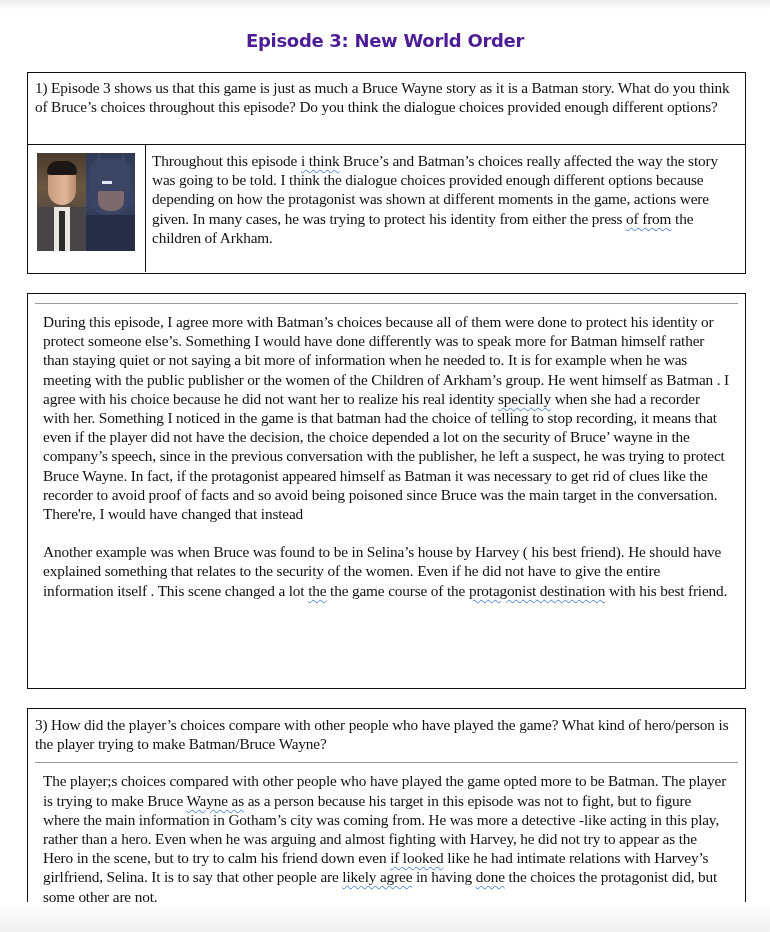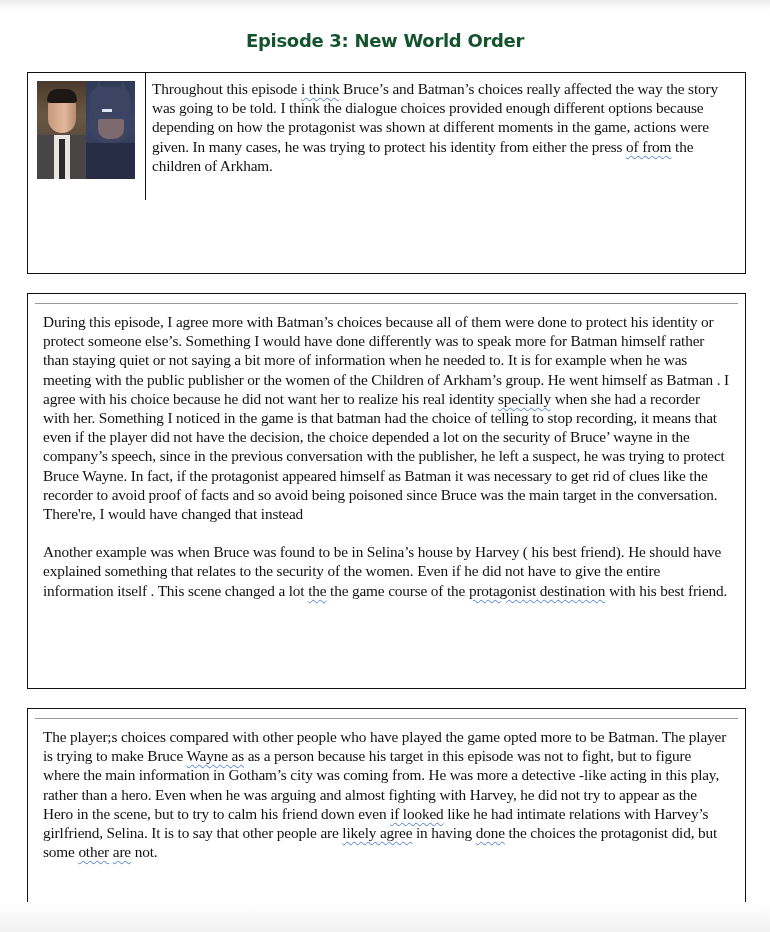--- a/index.html
+++ b/index.html
@@ -29,21 +29,21 @@
     }
     .title {
       position: absolute;
       left: 0; top: 30px;
       width: 770px;
       text-align: center;
       font-family: "DejaVu Sans", sans-serif;
       font-weight: bold;
       font-size: 18px;
       letter-spacing: -0.3px;
-      color: #14532d;
+      color: #4c1d95;
     }
     .box {
       position: absolute;
       left: 27px;
       width: 719px;
       border: 1.3px solid #111;
       box-sizing: border-box;
       background: #fff;
     }
     .text {
@@ -180,20 +180,21 @@
     }
   </style>
 </head>
 <body>
 
 <div class="top-shade"></div>
 
 <div class="title">Episode 3: New World Order</div>
 
 <div class="box" id="box1">
+  <div class="q text">1) Episode 3 shows us that this game is just as much a Bruce Wayne story as it is a Batman story. What do you think of Bruce’s choices throughout this episode? Do you think the dialogue choices provided enough different options?</div>
   <div class="row">
     <div class="img-cell">
       <div class="portrait">
         <div class="p-bruce">
           <div class="bruce-suit"></div>
           <div class="bruce-shirt"></div>
           <div class="bruce-tie"></div>
           <div class="bruce-face"></div>
           <div class="bruce-hair"></div>
         </div>
@@ -213,19 +214,20 @@
 
 <div class="box qa" id="box2">
   <hr>
   <div class="a text">
     <p><span>During this episode, I agree more with Batman’s choices because all of them were done to protect his identity or protect someone else’s. Something I would have done differently was to speak more for Batman himself rather than staying quiet or not saying a bit more of information when he needed to. It is for example when he was meeting with the public publisher or the women of the Children of Arkham’s group. He went himself as Batman . I agree with his choice because he did not want her to realize his real identity </span><span class="sq">specially</span><span> when she had a recorder with her. Something I noticed in the game is that batman had the choice of telling to stop recording, it means that even if the player did not have the decision, the choice depended a lot on the security of Bruce’ wayne in the company’s speech, since in the previous conversation with the publisher, he left a suspect, he was trying to protect Bruce Wayne. In fact, if the protagonist appeared himself as Batman it was necessary to get rid of clues like the recorder to avoid proof of facts and so avoid being poisoned since Bruce was the main target in the conversation. There're, I would have changed that instead</span></p>
     <p><span>Another example was when Bruce was found to be in Selina’s house by Harvey ( his best friend). He  should have explained something that relates to the security of the women. Even if he did not have to give the entire information itself . This scene changed a lot </span><span class="sq">the</span><span> the game course of the </span><span class="sq">protagonist destination</span><span> with his best friend.</span></p>
   </div>
 </div>
 
 <div class="box qa" id="box3">
+  <div class="q text">3) How did the player’s choices compare with other people who have played the game? What kind of hero/person is the player trying to make Batman/Bruce Wayne?</div>
   <hr>
   <div class="a text">
     <p><span>The player;s choices compared with other people who have played the game opted more to be Batman.  The player is trying to make Bruce </span><span class="sq">Wayne as</span><span>  as a person because his target in this episode was not to fight, but to figure where the main information in Gotham’s city was coming from. He was more a detective -like acting in this play, rather than a hero. Even when he was arguing and almost fighting with Harvey, he did not try to appear as the Hero in the scene, but to try to calm his friend down even </span><span class="sq">if looked</span><span> like he had intimate relations with Harvey’s girlfriend, Selina. It is to say that other people are </span><span class="sq">likely agree</span><span> in having </span><span class="sq">done</span><span> the choices the protagonist did, but some </span><span class="sq">other</span><span> </span><span class="sq">are</span><span> not.</span></p>
   </div>
 </div>
 
 <div class="bottom-shade"></div>
 
 </body></html>

